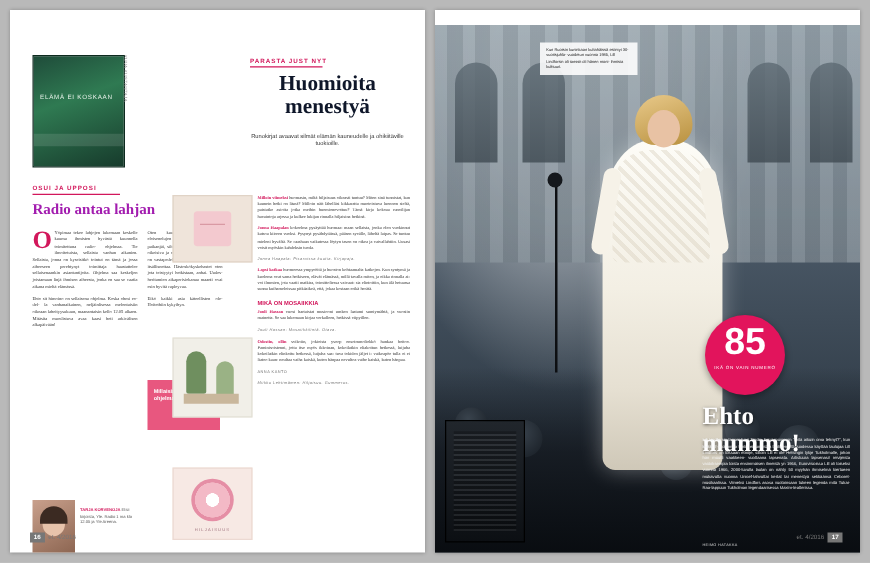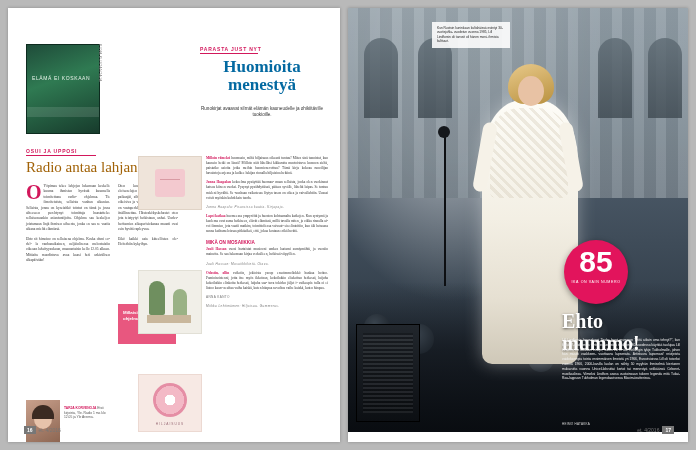--- a/index.html
+++ b/index.html
@@ -51,21 +51,21 @@
   .kicker-left{
     position:absolute;left:18px;top:140px;
     font-family:"Liberation Sans",sans-serif;
     font-size:5px;font-weight:bold;color:#d2175b;letter-spacing:.8px;
   }
   .kicker-rule{
     position:absolute;left:18px;top:147px;width:70px;height:1px;background:#d2175b;
   }
   .headline-left{
     position:absolute;left:18px;top:152px;width:150px;
-    font-size:15px;font-weight:normal;color:#a16207;line-height:15px;
+    font-size:12px;font-weight:bold;color:#a21caf;line-height:15px;
   }
   .col-left{
     position:absolute;left:18px;top:176px;width:84px;
     font-size:3.6px;line-height:5.4px;color:#333;text-align:justify;
   }
   .col-left p{margin:0 0 4px 0;}
   .dropcap{
     float:left;font-size:20px;line-height:17px;font-weight:bold;color:#d2175b;
     margin:0 2px 0 0;
   }
@@ -101,21 +101,21 @@
   .author-cap b{color:#d2175b;}
   
   .kicker-mid{
     position:absolute;left:192px;top:38px;
     font-family:"Liberation Sans",sans-serif;
     font-size:5px;font-weight:bold;color:#d2175b;letter-spacing:.8px;
   }
   .mid-rule{position:absolute;left:192px;top:45px;width:58px;height:1px;background:#d2175b;}
   .headline-mid{
     position:absolute;left:186px;top:50px;width:136px;text-align:center;
-    font-size:17px;font-weight:bold;color:#0369a1;line-height:18px;
+    font-size:17px;font-weight:bold;color:#0f172a;line-height:18px;
   }
   .standfirst{
     position:absolute;left:190px;top:98px;width:128px;text-align:center;
     font-family:"Liberation Sans",sans-serif;
     font-size:4.6px;line-height:6.4px;color:#333;
   }
   .art1{
     position:absolute;left:130px;top:148px;width:62px;height:52px;
     background:#efe4da;border:1px solid #e0d3c6;
   }
@@ -162,21 +162,21 @@
   
   .folio-left{
     position:absolute;left:16px;bottom:9px;
     font-family:"Liberation Sans",sans-serif;font-size:5px;color:#777;
   }
   .folio-left .pgnum{
     background:#777;color:#fff;padding:1px 3px;margin-right:3px;font-weight:bold;
   }
   
   .photo{
-    position:absolute;left:0;top:0;width:340px;height:424px;
+    position:absolute;left:0;top:12px;width:340px;height:424px;
     background:
       radial-gradient(ellipse at 30% 12%, rgba(255,255,255,.45) 0 18%, rgba(255,255,255,0) 46%),
       linear-gradient(180deg,#6f7e8c 0%,#5d6d7c 18%,#4a5866 40%,#34404c 70%,#1d252e 100%);
     overflow:hidden;
   }
   .bg-building{
     position:absolute;left:0;top:0;width:340px;height:190px;
     background:
       repeating-linear-gradient(90deg, rgba(255,255,255,.10) 0 10px, rgba(0,0,0,.06) 10px 22px),
       linear-gradient(180deg,#9aa6ae,#7c8891);

